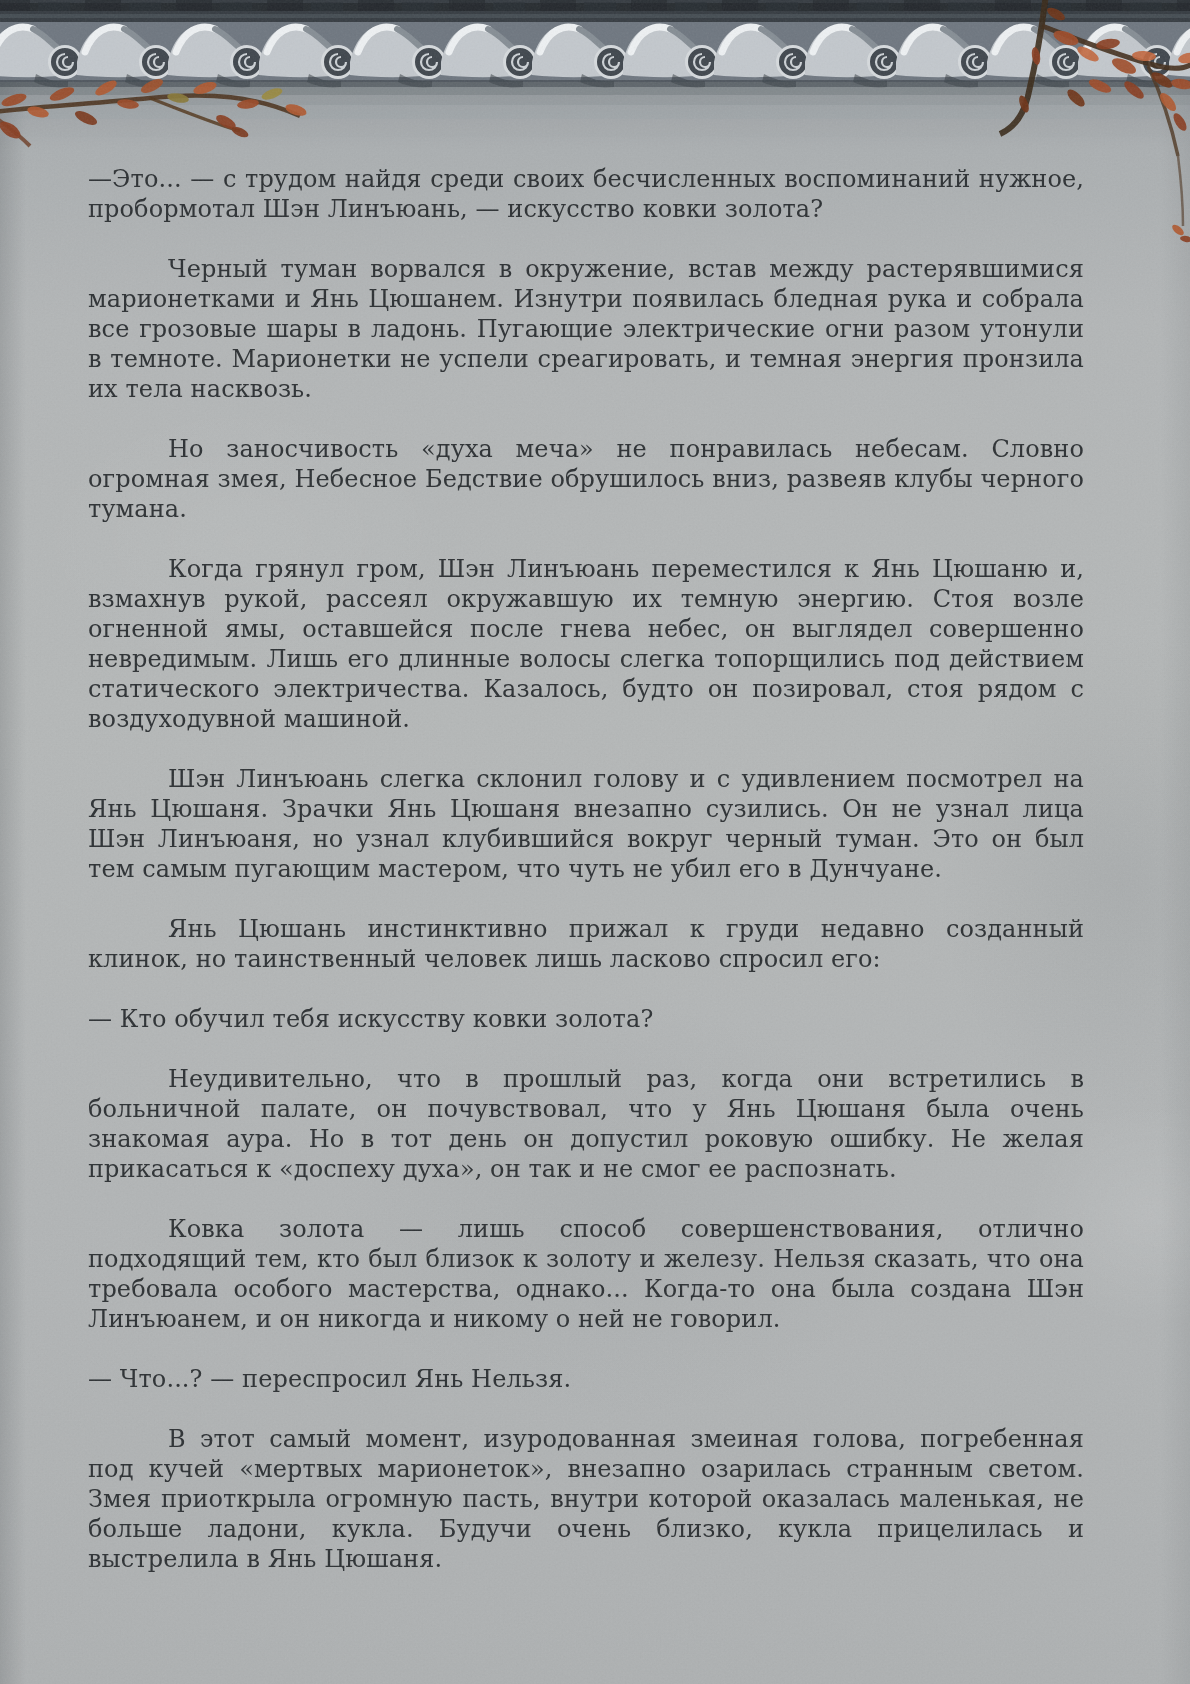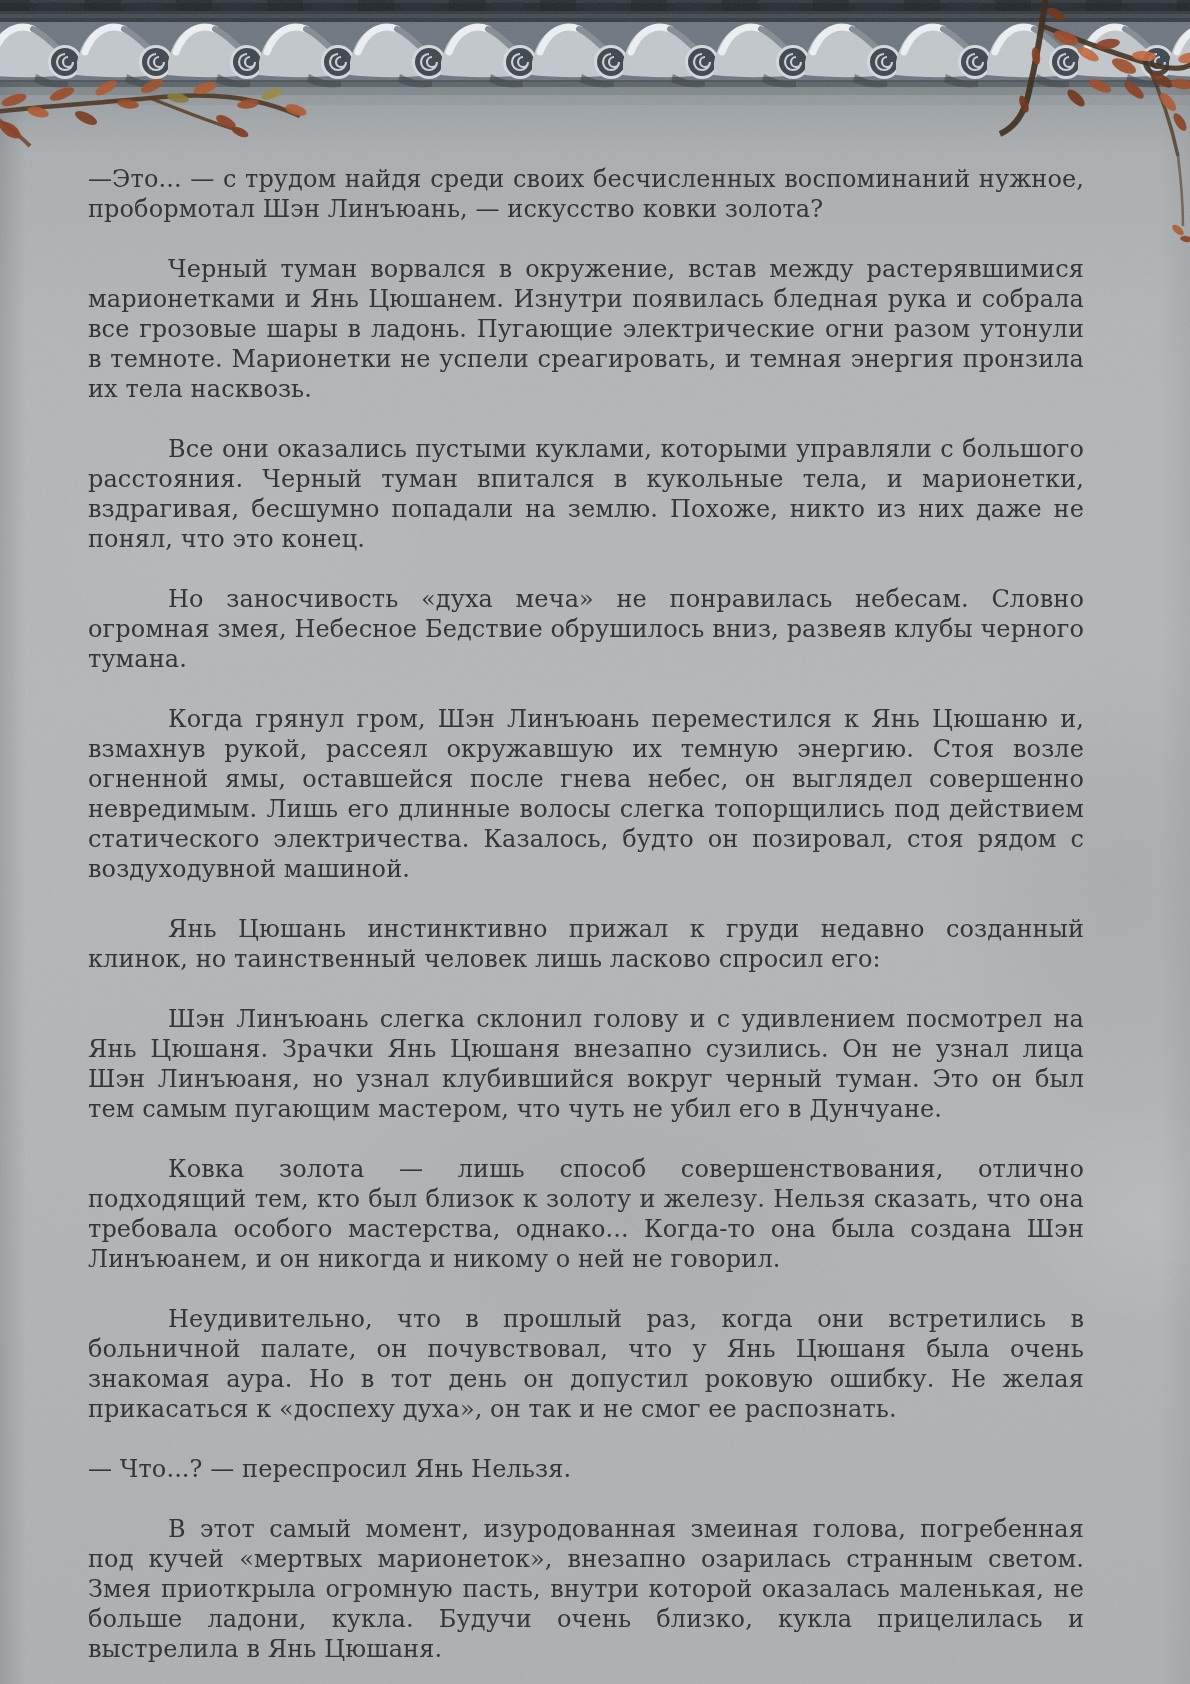--- a/index.html
+++ b/index.html
@@ -142,27 +142,27 @@
         <ellipse cx="1024" cy="104" rx="9" ry="4" transform="rotate(70 1024 104)" fill="#703518"></ellipse>
         <ellipse cx="1178" cy="230" rx="7" ry="3.5" transform="rotate(40 1178 230)" fill="#b05a31"></ellipse>
         <ellipse cx="1186" cy="239" rx="6" ry="3" transform="rotate(10 1186 239)" fill="#8a3f22"></ellipse>
       </g>
     </g>
   </svg>
 
   <main class="text-block">
       <p class="para">—Это... — с трудом найдя среди своих бесчисленных воспоминаний нужное, пробормотал Шэн Линъюань, — искусство ковки золота?</p>
       <p class="para indent">Черный туман ворвался в окружение, встав между растерявшимися марионетками и Янь Цюшанем. Изнутри появилась бледная рука и собрала все грозовые шары в ладонь. Пугающие электрические огни разом утонули в темноте. Марионетки не успели среагировать, и темная энергия пронзила их тела насквозь.</p>
-      <p class="para indent">Все они оказались пустыми куклами, которыми управляли с большого расстояния. Черный туман впитался в кукольные тела, и марионетки, вздрагивая, бесшумно попадали на землю. Похоже, никто из них даже не понял, что это конец.</p>
       <p class="para indent">Но заносчивость «духа меча» не понравилась небесам. Словно огромная змея, Небесное Бедствие обрушилось вниз, развеяв клубы черного тумана.</p>
       <p class="para indent">Когда грянул гром, Шэн Линъюань переместился к Янь Цюшаню и, взмахнув рукой, рассеял окружавшую их темную энергию. Стоя возле огненной ямы, оставшейся после гнева небес, он выглядел совершенно невредимым. Лишь его длинные волосы слегка топорщились под действием статического электричества. Казалось, будто он позировал, стоя рядом с воздуходувной машиной.</p>
+      <p class="para indent">Шэн Линъюань слегка склонил голову и с удивлением посмотрел на Янь Цюшаня. Зрачки Янь Цюшаня внезапно сузились. Он не узнал лица Шэн Линъюаня, но узнал клубившийся вокруг черный туман. Это он был тем самым пугающим мастером, что чуть не убил его в Дунчуане.</p>
       <p class="para indent">Янь Цюшань инстинктивно прижал к груди недавно созданный клинок, но таинственный человек лишь ласково спросил его:</p>
-      <p class="para indent">Шэн Линъюань слегка склонил голову и с удивлением посмотрел на Янь Цюшаня. Зрачки Янь Цюшаня внезапно сузились. Он не узнал лица Шэн Линъюаня, но узнал клубившийся вокруг черный туман. Это он был тем самым пугающим мастером, что чуть не убил его в Дунчуане.</p>
+      <p class="para">— Кто обучил тебя искусству ковки золота?</p>
+      <p class="para indent">Неудивительно, что в прошлый раз, когда они встретились в больничной палате, он почувствовал, что у Янь Цюшаня была очень знакомая аура. Но в тот день он допустил роковую ошибку. Не желая прикасаться к «доспеху духа», он так и не смог ее распознать.</p>
       <p class="para indent">Ковка золота — лишь способ совершенствования, отлично подходящий тем, кто был близок к золоту и железу. Нельзя сказать, что она требовала особого мастерства, однако... Когда-то она была создана Шэн Линъюанем, и он никогда и никому о ней не говорил.</p>
-      <p class="para indent">Неудивительно, что в прошлый раз, когда они встретились в больничной палате, он почувствовал, что у Янь Цюшаня была очень знакомая аура. Но в тот день он допустил роковую ошибку. Не желая прикасаться к «доспеху духа», он так и не смог ее распознать.</p>
       <p class="para">— Что...? — переспросил Янь Нельзя.</p>
       <p class="para indent">В этот самый момент, изуродованная змеиная голова, погребенная под кучей «мертвых марионеток», внезапно озарилась странным светом. Змея приоткрыла огромную пасть, внутри которой оказалась маленькая, не больше ладони, кукла. Будучи очень близко, кукла прицелилась и выстрелила в Янь Цюшаня.</p>
     </main>
 
   <svg class="grain" aria-hidden="true">
     <filter id="grainF" x="0" y="0" width="100%" height="100%">
       <feTurbulence type="fractalNoise" baseFrequency="0.55" numOctaves="2" seed="11"></feTurbulence>
       <feColorMatrix type="saturate" values="0"></feColorMatrix>
     </filter>
     <rect width="1190" height="1684" filter="url(#grainF)"></rect>

